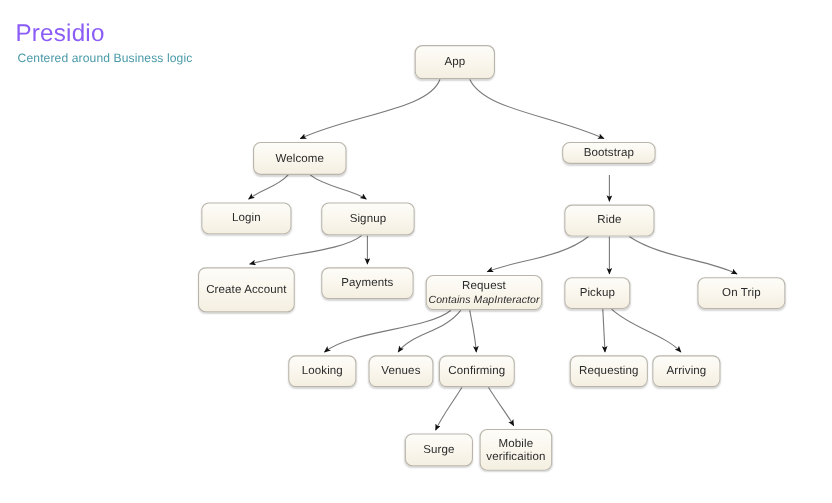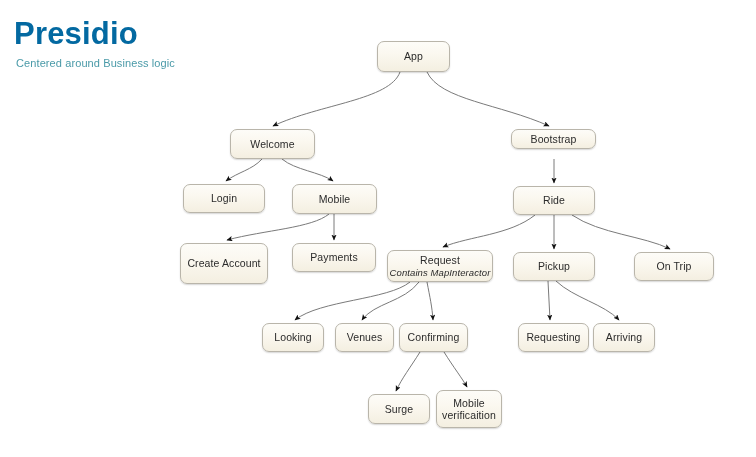--- a/index.html
+++ b/index.html
@@ -23,23 +23,23 @@
     background: #ffffff;
   }
 
   
   #title-block {
     position: absolute;
     left: 14px;
     top: 18px;
   }
   #page-title {
-    font-size: 31px;
-    font-weight: 700;
-    color: #0369a1;
+    font-size: 22px;
+    font-weight: 400;
+    color: #8b5cf6;
     letter-spacing: 0.2px;
     line-height: 1.05;
     margin: 0;
     white-space: nowrap;
   }
   #page-subtitle {
     font-size: 11px;
     font-weight: 400;
     color: #4a9aa8;
     margin: 6px 0 0 2px;
@@ -137,36 +137,36 @@
         <div class="node" style="left: 230px; top: 129px; width: 85px; height: 30px;">
           <div class="label-main">Welcome</div>
         </div>
         <div class="node" style="left: 511px; top: 129px; width: 85px; height: 20px;">
           <div class="label-main">Bootstrap</div>
         </div>
         <div class="node" style="left: 183px; top: 184px; width: 82px; height: 29px;">
           <div class="label-main">Login</div>
         </div>
         <div class="node" style="left: 292px; top: 184px; width: 85px; height: 30px;">
-          <div class="label-main">Mobile</div>
+          <div class="label-main">Signup</div>
         </div>
         <div class="node" style="left: 513px; top: 186px; width: 82px; height: 29px;">
           <div class="label-main">Ride</div>
         </div>
         <div class="node" style="left: 180px; top: 243px; width: 88px; height: 41px;">
           <div class="label-main">Create Account</div>
         </div>
         <div class="node" style="left: 292px; top: 243px; width: 84px; height: 29px;">
           <div class="label-main">Payments</div>
         </div>
         <div class="node" style="left: 387px; top: 250px; width: 106px; height: 32px;">
           <div class="label-main">Request</div>
           <div class="label-sub">Contains MapInteractor</div>
         </div>
-        <div class="node" style="left: 513px; top: 252px; width: 82px; height: 29px;">
+        <div class="node" style="left: 513px; top: 252px; width: 60px; height: 29px;">
           <div class="label-main">Pickup</div>
         </div>
         <div class="node" style="left: 634px; top: 252px; width: 80px; height: 29px;">
           <div class="label-main">On Trip</div>
         </div>
         <div class="node" style="left: 262px; top: 323px; width: 62px; height: 29px;">
           <div class="label-main">Looking</div>
         </div>
         <div class="node" style="left: 335px; top: 323px; width: 59px; height: 29px;">
           <div class="label-main">Venues</div>

